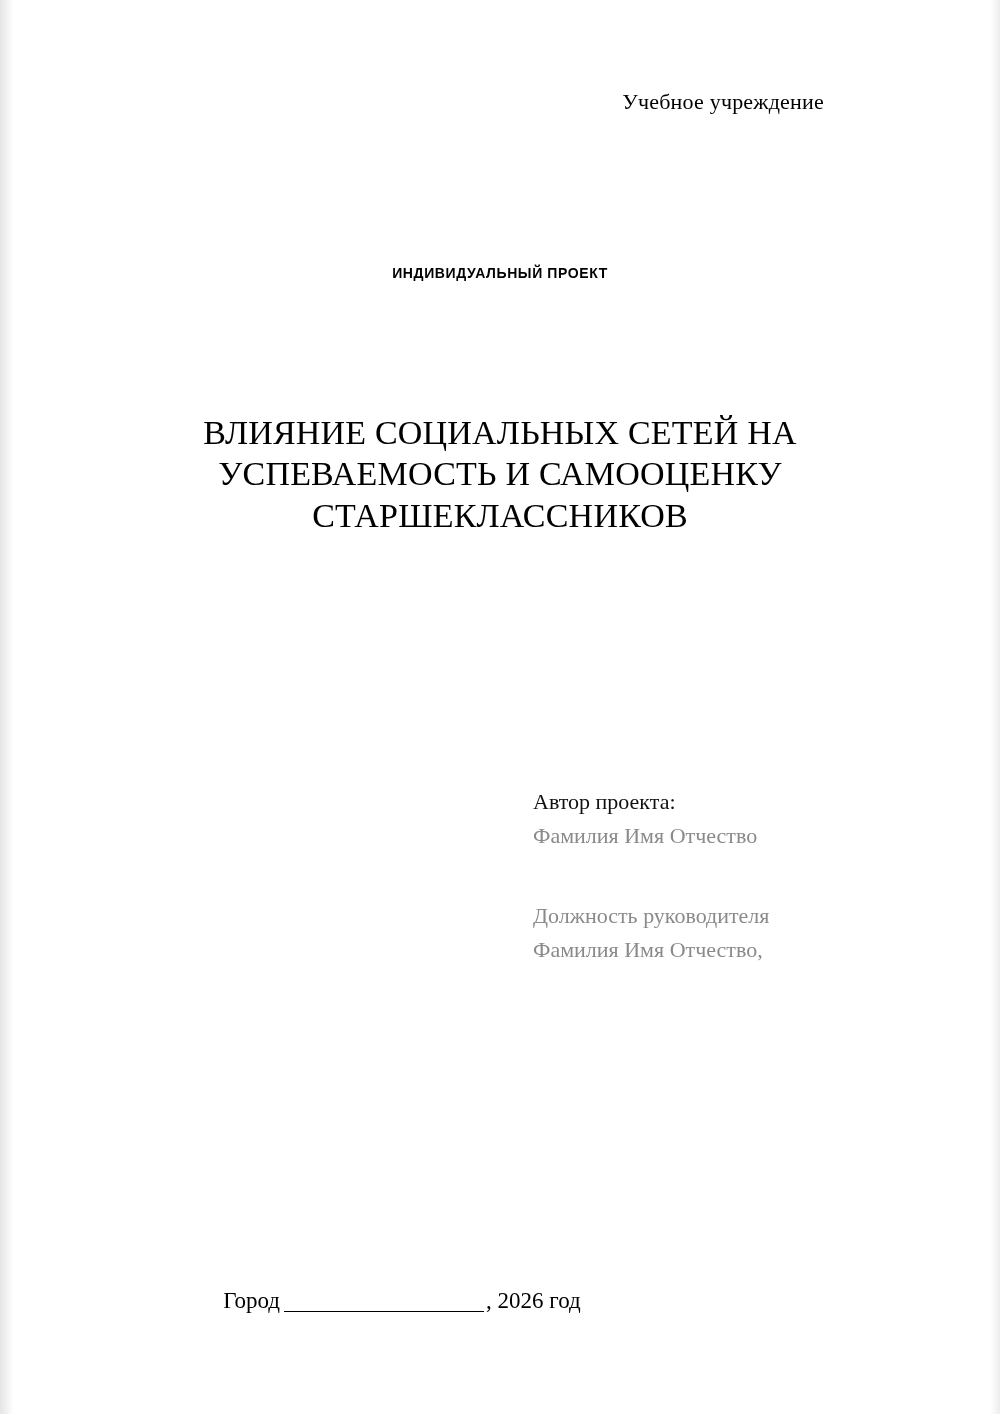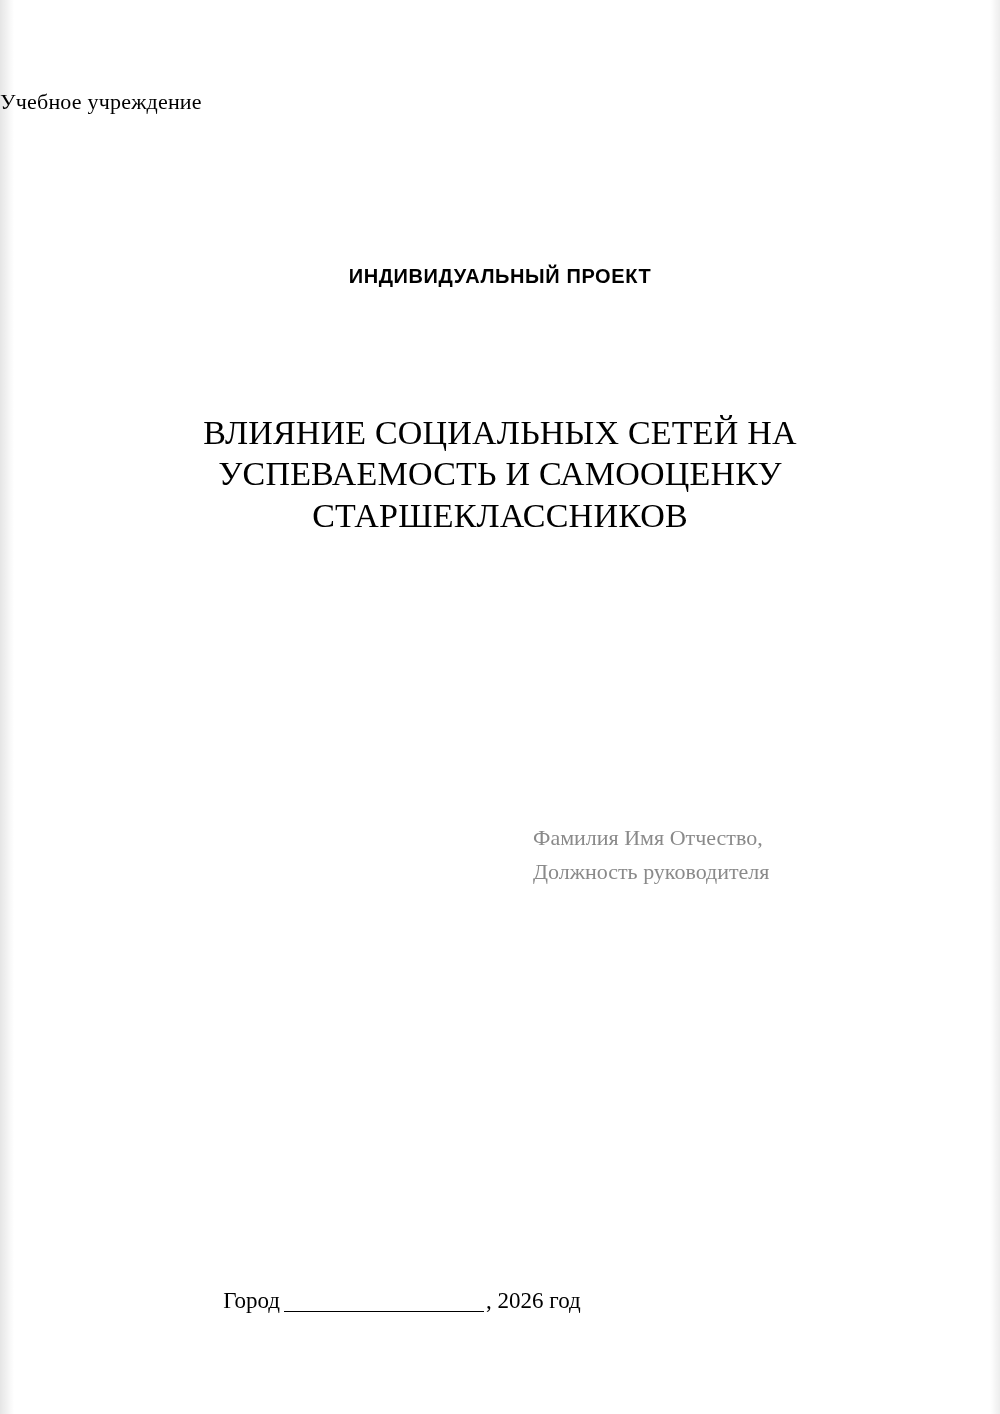--- a/index.html
+++ b/index.html
@@ -34,36 +34,36 @@
     width: 10px;
     background: linear-gradient(to left, rgba(0,0,0,0.07), rgba(0,0,0,0));
     pointer-events: none;
   }
 
   .institution {
     position: absolute;
     top: 88px;
     left: 0;
     width: 824px;
-    text-align: left;
+    text-align: right;
     font-family: "Liberation Serif", serif;
     font-size: 22px;
     line-height: 1.3;
     letter-spacing: 0.2px;
   }
 
   .doc-type {
     position: absolute;
     top: 265px;
     left: 0;
     width: 1000px;
     text-align: center;
     font-family: "Liberation Sans", sans-serif;
     font-weight: bold;
-    font-size: 20px;
+    font-size: 14px;
     letter-spacing: 0.6px;
   }
 
   .title {
     position: absolute;
     top: 412px;
     left: 110px;
     width: 780px;
     text-align: center;
     font-family: "Liberation Serif", serif;
@@ -115,24 +115,28 @@
 
 <div class="page">
 
   <div class="institution">Учебное учреждение</div>
 
   <div class="doc-type">ИНДИВИДУАЛЬНЫЙ ПРОЕКТ</div>
 
   <div class="title">ВЛИЯНИЕ СОЦИАЛЬНЫХ СЕТЕЙ НА УСПЕВАЕМОСТЬ И САМООЦЕНКУ СТАРШЕКЛАССНИКОВ</div>
 
   <div class="authors">
+    <div class="auth-block">
+      <div class="auth-label">Автор проекта:</div>
+      <div class="auth-value">Фамилия Имя Отчество</div>
+    </div>
     <div class="spacer-block"></div>
     <div class="auth-block">
+      <div class="auth-value">Должность руководителя</div>
       <div class="auth-value">Фамилия Имя Отчество,</div>
-      <div class="auth-value">Должность руководителя</div>
     </div>
   </div>
 
   <div class="footer">
     <span>Город</span><span class="blank-line"></span><span>, 2026 год</span>
   </div>
 
 </div>
 
 </body></html>

